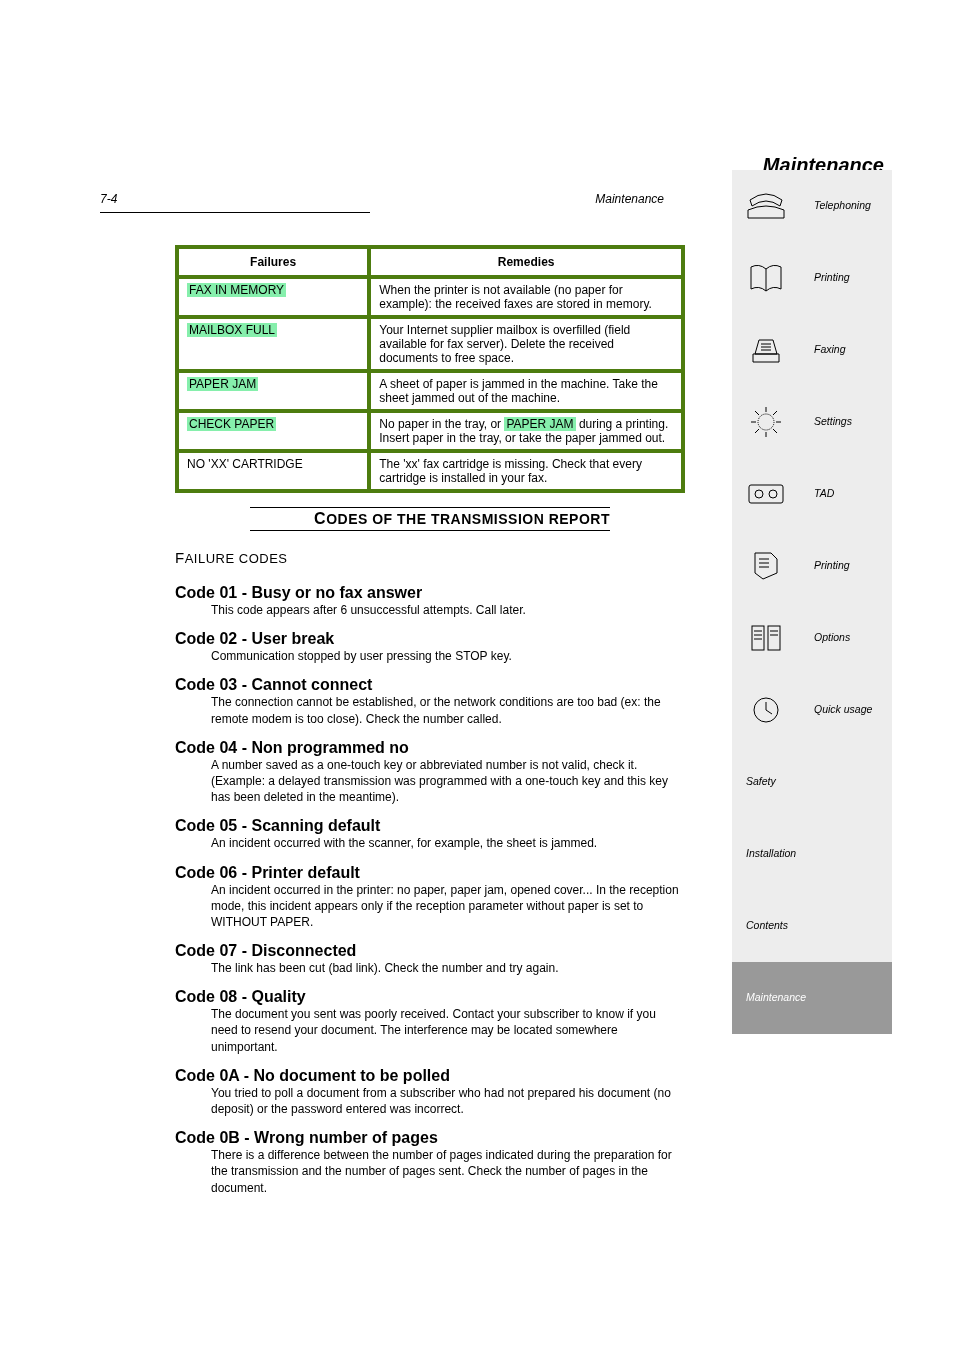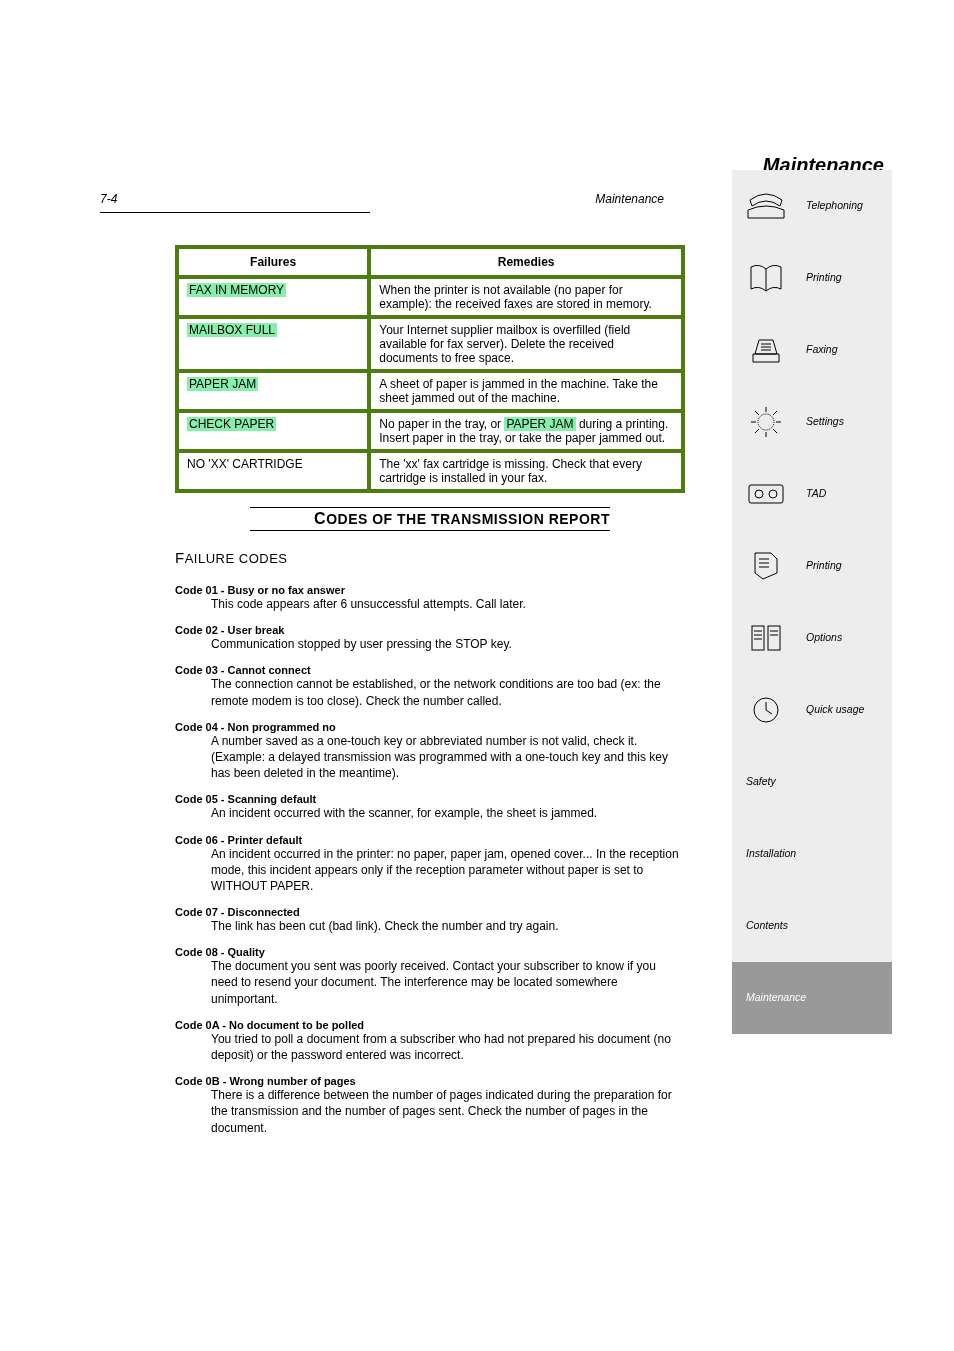--- a/index.html
+++ b/index.html
@@ -102,21 +102,21 @@
     }
     .subhead .cap { font-size: 15px; }
     .codes {
       margin-top: 18px;
     }
     .code-item {
       margin-bottom: 12px;
     }
     .code-label {
       font-weight: bold;
-      font-size: 11px;
+      font-size: 16px;
     }
     .code-desc {
       font-size: 12px;
       margin-left: 36px;
       line-height: 1.35;
     }
     
     .sidebar {
       position: absolute;
       top: 170px;
@@ -125,21 +125,21 @@
     }
     .side-cell {
       height: 72px;
       background: #ededed;
       display: flex;
       align-items: center;
       justify-content: flex-start;
       padding-left: 14px;
       font-style: italic;
       font-size: 11px;
-      gap: 20px;
+      gap: 28px;
     }
     .side-cell.active { background: #999; color: #fff; }
     .side-icon {
       width: 40px;
       height: 40px;
       flex-shrink: 0;
       display: flex;
       align-items: center;
       justify-content: center;
     }

